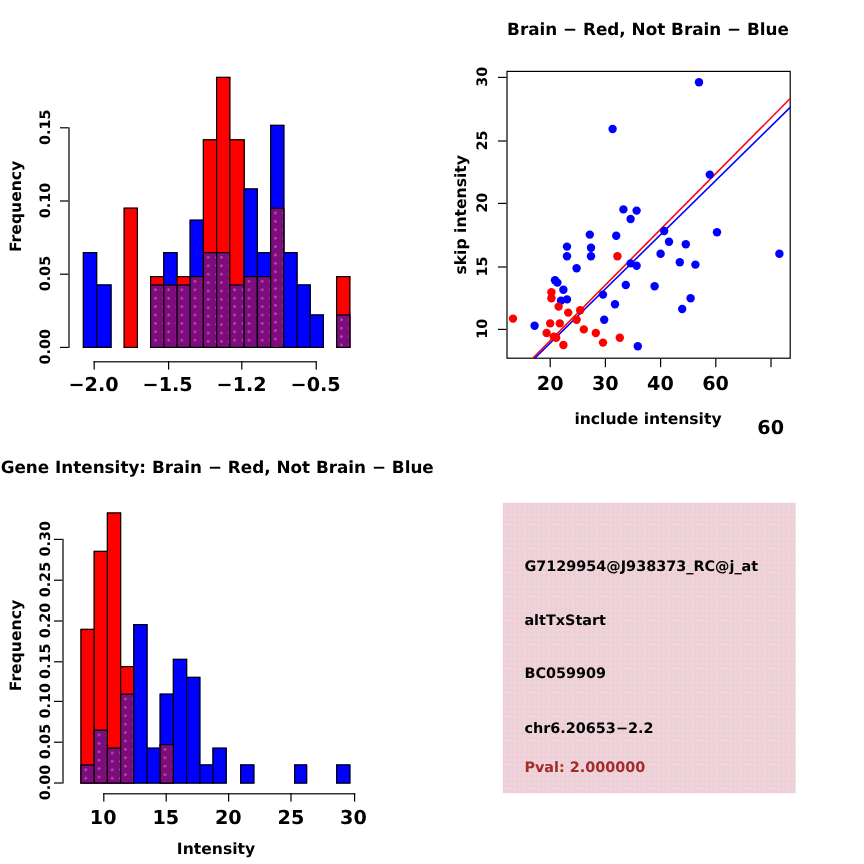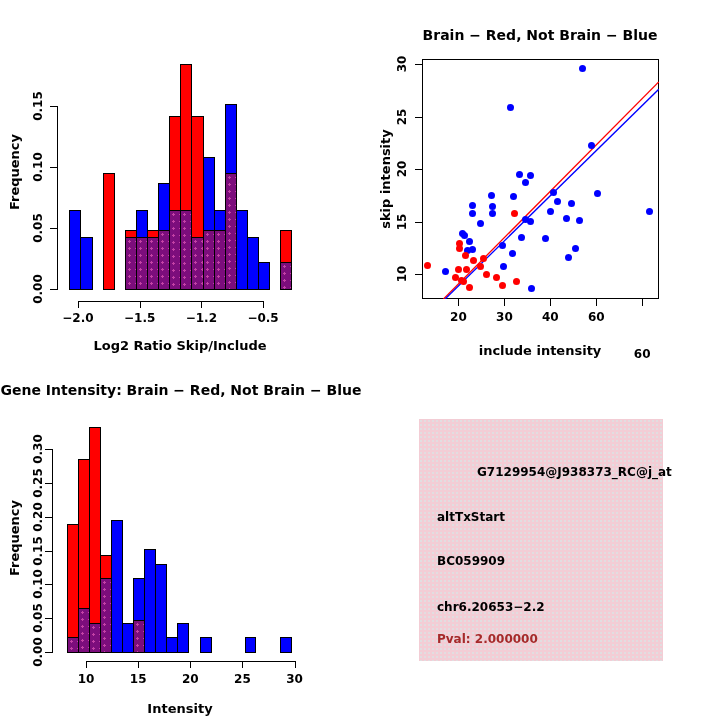--- a/index.html
+++ b/index.html
@@ -4,41 +4,40 @@
 <style>
   html,body{margin:0;padding:0;background:#fff;}
   #canvas{
     position:relative;width:720px;height:720px;background:#ffffff;overflow:hidden;
     font-family:"DejaVu Sans","Liberation Sans",sans-serif;color:#000;
   }
   .abs{position:absolute;}
   .title{font-size:14px;font-weight:bold;white-space:nowrap;transform:translate(-50%,-50%);}
   .axlab{font-size:13px;font-weight:bold;white-space:nowrap;transform:translate(-50%,-50%);}
   .axlab-rot{font-size:13px;font-weight:bold;white-space:nowrap;transform:translate(-50%,-50%) rotate(-90deg);}
-  .tick-lab{font-size:12px;font-weight:bold;white-space:nowrap;transform:translate(-50%,0);}
+  .tick-lab{font-size:16px;font-weight:bold;white-space:nowrap;transform:translate(-50%,0);}
   .tick-lab-rot{font-size:12px;font-weight:bold;white-space:nowrap;transform:translate(-50%,-50%) rotate(-90deg);}
   .axis-line{background:#000;}
   .bar{box-sizing:border-box;border:1px solid #000;}
   .bar.overlap{background-image:radial-gradient(circle,rgba(255,110,200,.55) 0 1px,transparent 1.2px);background-size:7px 7px;}
   .dot{width:7px;height:7px;border-radius:50%;}
   .scatter-box{box-sizing:border-box;border:1px solid #000;background:#fff;}
   .info-panel{
     background-color:#f3cdd5;
     background-image:radial-gradient(circle,#e2dde0 0 1px,transparent 1.3px);
     background-size:4px 4px;
   }
   .info-line{position:absolute;font-size:12px;font-weight:600;white-space:nowrap;transform:translate(0,-50%);}
 </style>
 </head>
 <body>
 
 <div id="canvas">
 
   <div class="abs axlab-rot" style="left:14px;top:172px;">Frequency</div>
-  <div class="abs axlab" style="left:180px;top:345px;">Log2 Ratio Skip/Include</div>
   <div class="abs" id="hist1">
       <div class="abs axis-line" style="left: 57px; top: 106.188px; width: 1px; height: 183.812px;"></div>
       <div class="abs axis-line" style="left: 50px; top: 289px; width: 7px; height: 1px;"></div>
       <div class="abs tick-lab-rot" style="left: 38px; top: 289px;">0.00</div>
       <div class="abs axis-line" style="left: 50px; top: 228.062px; width: 7px; height: 1px;"></div>
       <div class="abs tick-lab-rot" style="left: 38px; top: 228.062px;">0.05</div>
       <div class="abs axis-line" style="left: 50px; top: 167.125px; width: 7px; height: 1px;"></div>
       <div class="abs tick-lab-rot" style="left: 38px; top: 167.125px;">0.10</div>
       <div class="abs axis-line" style="left: 50px; top: 106.188px; width: 7px; height: 1px;"></div>
       <div class="abs tick-lab-rot" style="left: 38px; top: 106.188px;">0.15</div>
@@ -74,21 +73,21 @@
       <div class="abs bar overlap" style="left: 214px; top: 230px; width: 12px; height: 60px; background-color: rgb(124, 13, 124);"></div>
       <div class="abs bar" style="left: 225px; top: 104px; width: 12px; height: 186px; background: rgb(0, 0, 255);"></div>
       <div class="abs bar overlap" style="left: 225px; top: 173px; width: 12px; height: 117px; background-color: rgb(124, 13, 124);"></div>
       <div class="abs bar" style="left: 236px; top: 210px; width: 12px; height: 80px; background: rgb(0, 0, 255);"></div>
       <div class="abs bar" style="left: 247px; top: 237px; width: 12px; height: 53px; background: rgb(0, 0, 255);"></div>
       <div class="abs bar" style="left: 258px; top: 262px; width: 12px; height: 28px; background: rgb(0, 0, 255);"></div>
       <div class="abs bar" style="left: 280px; top: 230px; width: 12px; height: 60px; background: rgb(255, 0, 0);"></div>
       <div class="abs bar overlap" style="left: 280px; top: 262px; width: 12px; height: 28px; background-color: rgb(124, 13, 124);"></div>
     </div>
 
-  <div class="abs title" style="left:540px;top:35px;">Brain − Red, Not Brain − Blue</div>
+  <div class="abs title" style="left:540px;top:25px;">Brain − Red, Not Brain − Blue</div>
   <div class="abs axlab-rot" style="left:385px;top:179px;">skip intensity</div>
   <div class="abs axlab" style="left:540px;top:350px;">include intensity</div>
   <div class="abs" id="scatter">
       <div class="abs scatter-box" style="left: 422px; top: 59px; width: 237px; height: 240px;"></div>
       <div class="abs axis-line" style="left: 458.469px; top: 299px; width: 1px; height: 7px;"></div>
       <div class="abs tick-lab" style="left: 458.469px; top: 310px;">20</div>
       <div class="abs axis-line" style="left: 504.399px; top: 299px; width: 1px; height: 7px;"></div>
       <div class="abs tick-lab" style="left: 504.399px; top: 310px;">30</div>
       <div class="abs axis-line" style="left: 550.329px; top: 299px; width: 1px; height: 7px;"></div>
       <div class="abs tick-lab" style="left: 550.329px; top: 310px;">40</div>
@@ -212,20 +211,20 @@
       <div class="abs bar" style="left: 144px; top: 549px; width: 12px; height: 104px; background: rgb(0, 0, 255);"></div>
       <div class="abs bar" style="left: 155px; top: 564px; width: 12px; height: 89px; background: rgb(0, 0, 255);"></div>
       <div class="abs bar" style="left: 166px; top: 637px; width: 12px; height: 16px; background: rgb(0, 0, 255);"></div>
       <div class="abs bar" style="left: 177px; top: 623px; width: 12px; height: 30px; background: rgb(0, 0, 255);"></div>
       <div class="abs bar" style="left: 200px; top: 637px; width: 12px; height: 16px; background: rgb(0, 0, 255);"></div>
       <div class="abs bar" style="left: 245px; top: 637px; width: 11px; height: 16px; background: rgb(0, 0, 255);"></div>
       <div class="abs bar" style="left: 280px; top: 637px; width: 12px; height: 16px; background: rgb(0, 0, 255);"></div>
     </div>
 
   <div class="abs info-panel" style="left:419px;top:419px;width:244px;height:242px;">
-    <div class="info-line" style="left:18px;top:53px;margin-left:40px;">G7129954@J938373_RC@j_at</div>
+    <div class="info-line" style="left:18px;top:53px;">G7129954@J938373_RC@j_at</div>
     <div class="info-line" style="left:18px;top:98px;">altTxStart</div>
     <div class="info-line" style="left:18px;top:142px;">BC059909</div>
     <div class="info-line" style="left:18px;top:188px;">chr6.20653−2.2</div>
     <div class="info-line" style="left: 18px; top: 220px; color: rgb(165, 42, 42);">Pval: 2.000000</div>
   </div>
 
 </div>
 
 </body></html>

